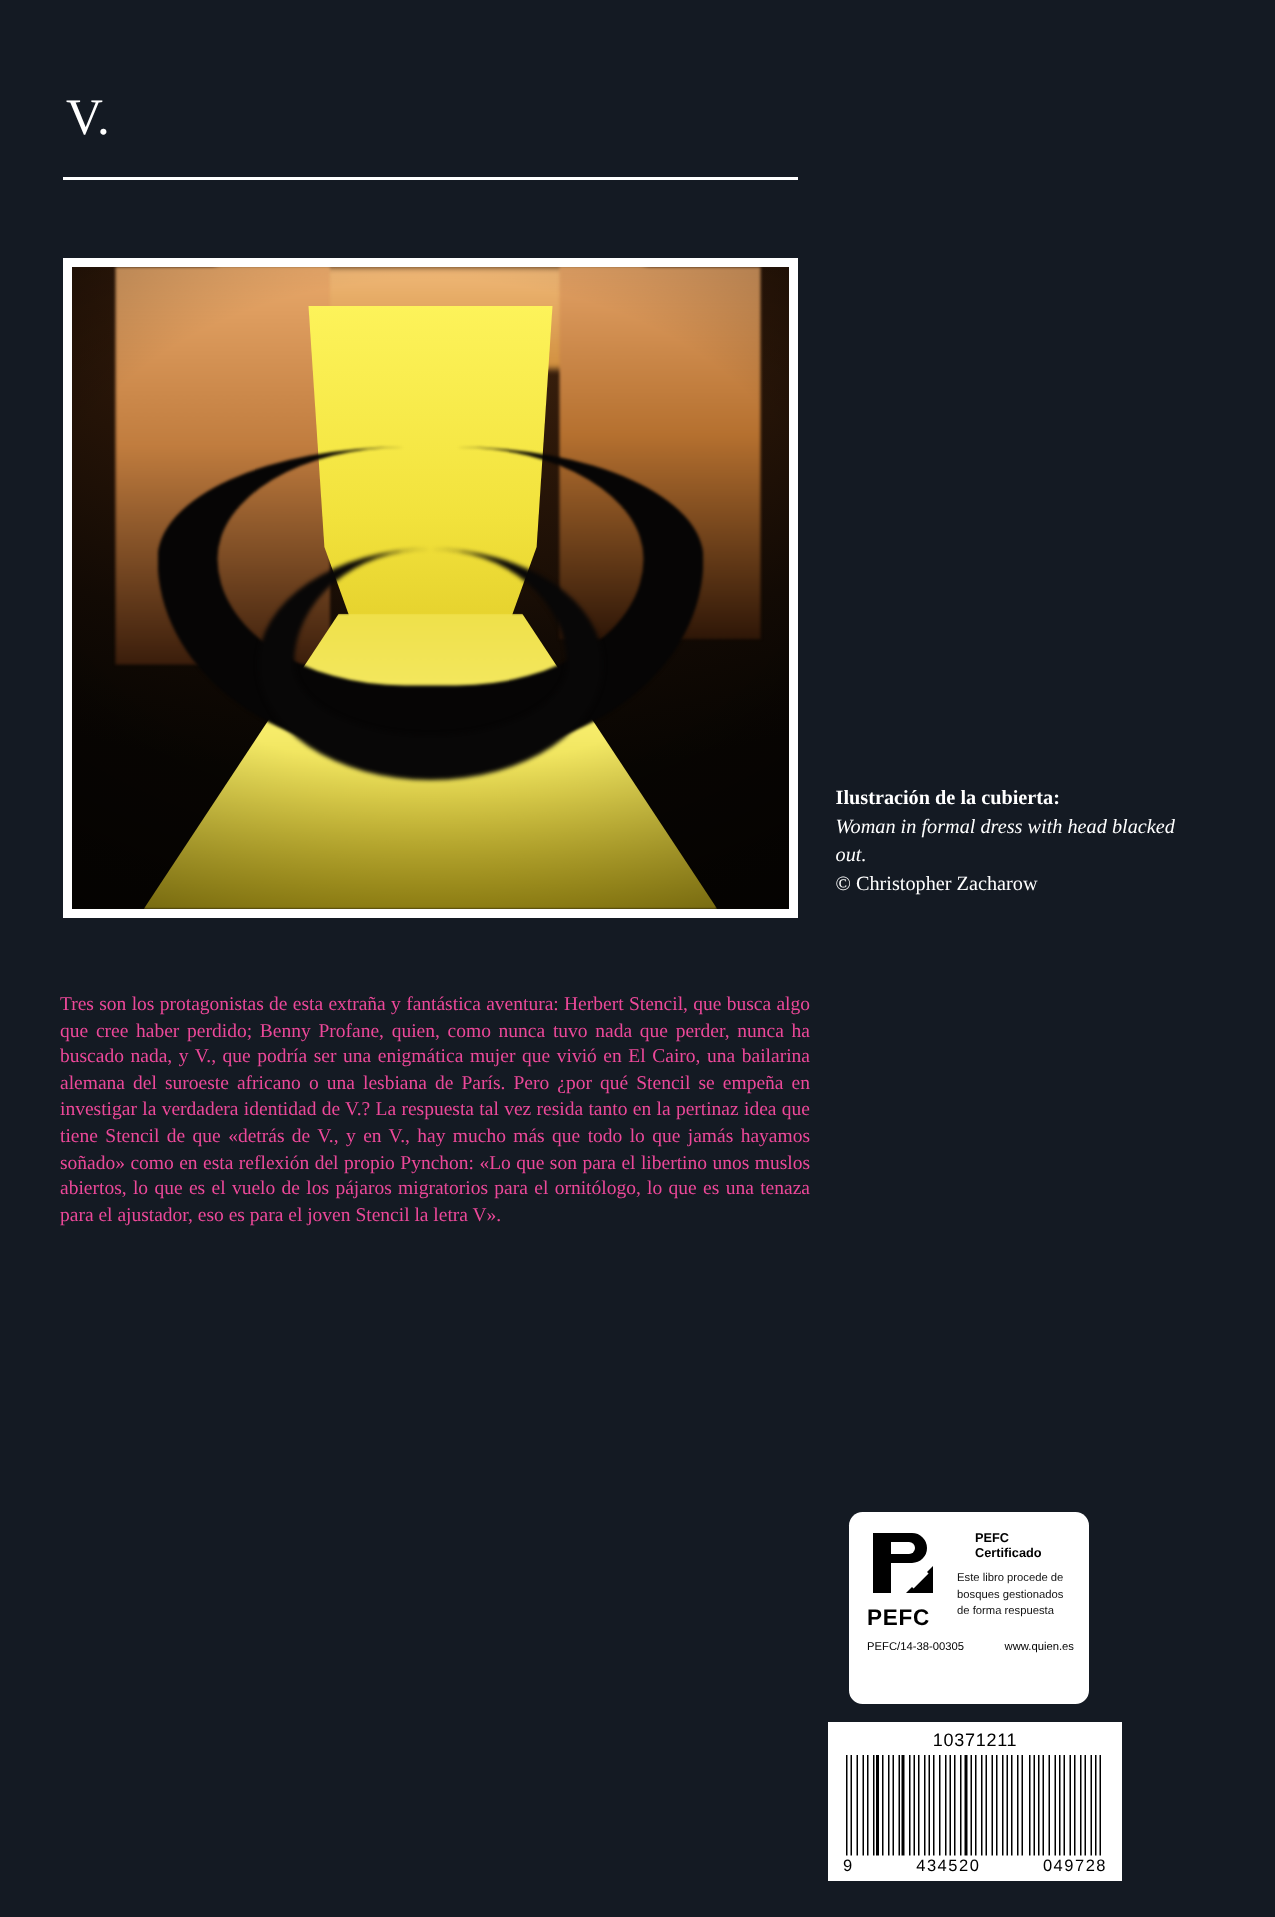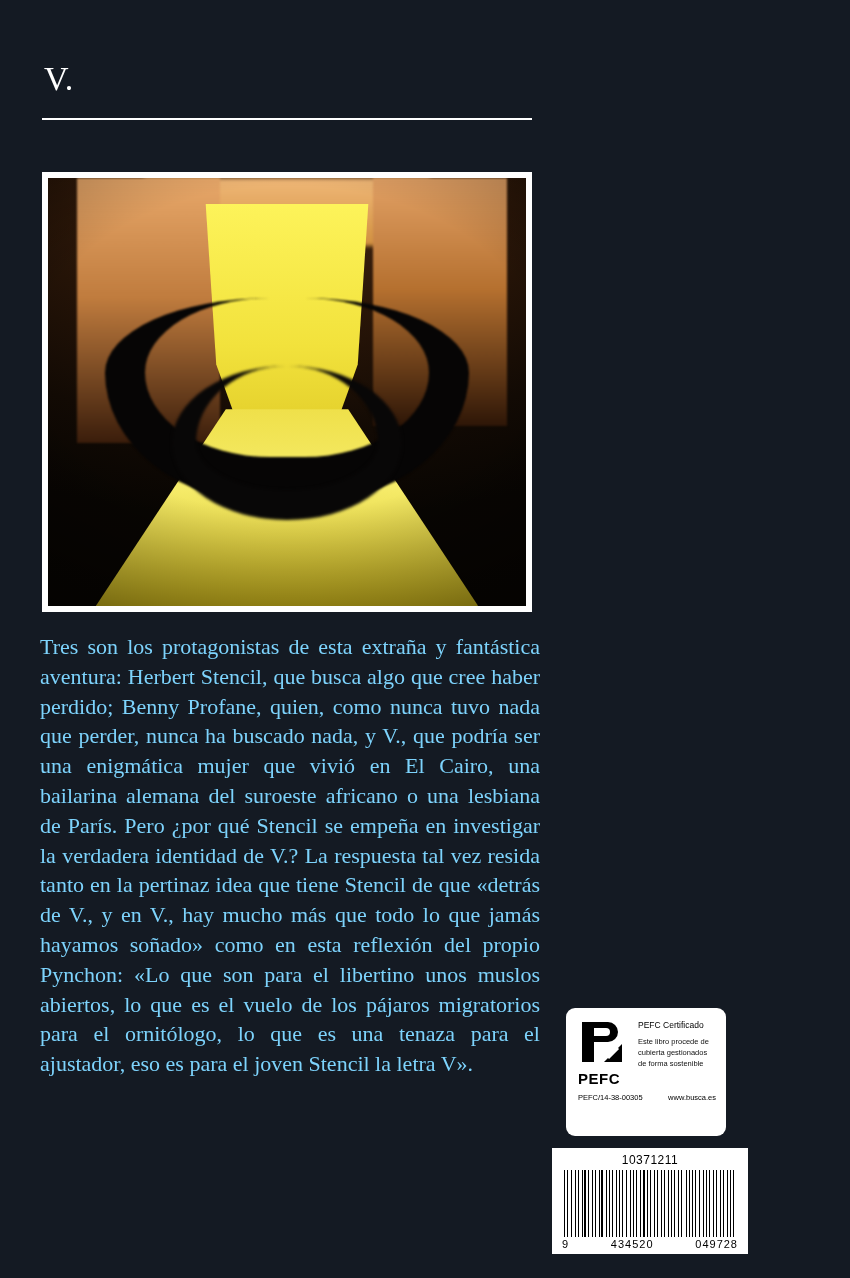--- a/index.html
+++ b/index.html
@@ -162,27 +162,27 @@
     line-height: 1.42;
     color: #ffffff;
   }
   .credit .c-head { font-weight: bold; }
   .credit .c-ital { font-style: italic; }
 
   
   .blurb {
     position: absolute;
     left: 40px;
-    top: 632px;
+    top: 660px;
     width: 500px;
-    font-size: 22px;
+    font-size: 13px;
     line-height: 1.355;
     text-align: justify;
     text-align-last: left;
-    color: #7dd3fc;
+    color: #ec4899;
     hyphens: manual;
   }
 
   
   .pefc {
     position: absolute;
     left: 566px;
     top: 1008px;
     width: 160px;
     height: 128px;
@@ -210,22 +210,23 @@
     font-size: 15px;
     font-weight: bold;
     letter-spacing: 0.5px;
     margin-top: 4px;
   }
   .pefc-txt {
     padding-top: 2px;
   }
   .pefc-cert {
     font-size: 8.5px;
-    font-weight: normal;
+    font-weight: bold;
     margin-bottom: 7px;
+    margin-left: 12px;
   }
   .pefc-desc {
     font-size: 7.5px;
     line-height: 1.45;
     color: #111;
   }
   .pefc-bottom {
     display: flex;
     justify-content: space-between;
     align-items: flex-end;
@@ -287,44 +288,49 @@
       <div class="art-arm-left"></div>
       <div class="art-arm-right"></div>
       <div class="art-dress"></div>
       <div class="art-skirt"></div>
       <div class="art-shawl"></div>
       <div class="art-shawl2"></div>
       <div class="art-vignette"></div>
     </div>
   </div>
 
+  <div class="credit">
+    <div class="c-head">Ilustración de la cubierta:</div>
+    <div class="c-ital">Woman in formal dress with head blacked out.</div>
+    <div>© Christopher Zacharow</div>
+  </div>
 
   <div class="blurb">Tres son los protagonistas de esta extraña y fantástica aventura: Herbert Stencil, que busca algo que cree haber perdido; Benny Profane, quien, como nunca tuvo nada que perder, nunca ha buscado nada, y V., que podría ser una enigmática mujer que vivió en El Cairo, una bailarina alemana del suroeste africano o una lesbiana de París. Pero ¿por qué Stencil se empeña en investigar la verdadera identidad de V.? La respuesta tal vez resida tanto en la pertinaz idea que tiene Stencil de que «detrás de V., y en V., hay mucho más que todo lo que jamás hayamos soñado» como en esta reflexión del propio Pynchon: «Lo que son para el libertino unos muslos abiertos, lo que es el vuelo de los pájaros migratorios para el ornitólogo, lo que es una tenaza para el ajustador, eso es para el joven Stencil la letra V».</div>
 
   <div class="pefc">
     <div class="pefc-top">
       <div class="pefc-logo">
         <div class="pefc-mark">
           <svg width="48" height="48" viewBox="0 0 48 48" aria-hidden="true">
             <path d="M4 4 H30 A10 10 0 0 1 30 24 H16 V44 H4 Z" fill="#000"></path>
             <path d="M16 10 H28 A4 4 0 0 1 28 18 H16 Z" fill="#fff"></path>
             <path d="M26 44 L44 26 L44 44 Z" fill="#000"></path>
             <path d="M30 40 L40 30" stroke="#fff" stroke-width="3" fill="none"></path>
           </svg>
         </div>
         <div class="pefc-word">PEFC</div>
       </div>
       <div class="pefc-txt">
         <div class="pefc-cert">PEFC Certificado</div>
-        <div class="pefc-desc">Este libro procede de cubierta gestionados de forma sostenible</div>
+        <div class="pefc-desc">Este libro procede de bosques gestionados de forma respuesta</div>
       </div>
     </div>
     <div class="pefc-bottom">
       <span>PEFC/14-38-00305</span>
-      <span>www.busca.es</span>
+      <span>www.quien.es</span>
     </div>
   </div>
 
   <div class="barcode-box">
     <div class="barcode-top-num">10371211</div>
     <div class="barcode-bars">
         <div class="bar" style="width: 1.8px;"></div>
         <div class="bar" style="width: 0.9px; background: transparent;"></div>
         <div class="bar" style="width: 0.9px;"></div>
         <div class="bar" style="width: 1.8px; background: transparent;"></div>

